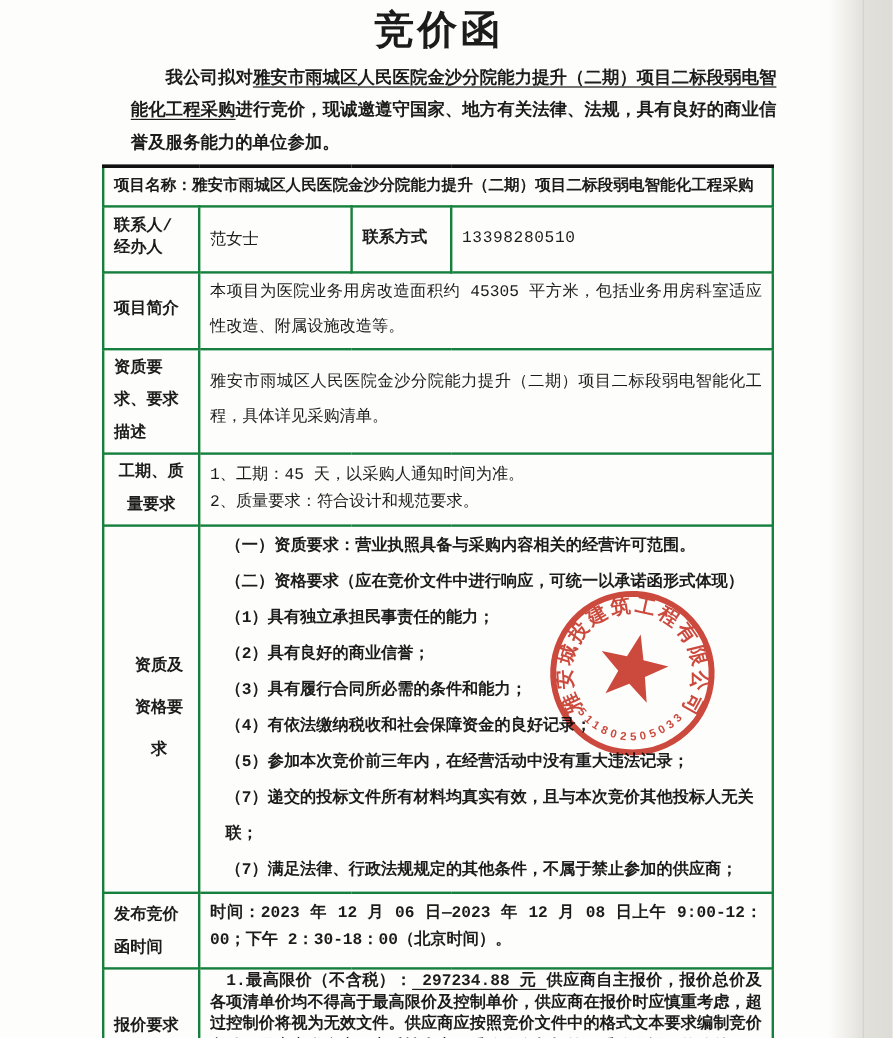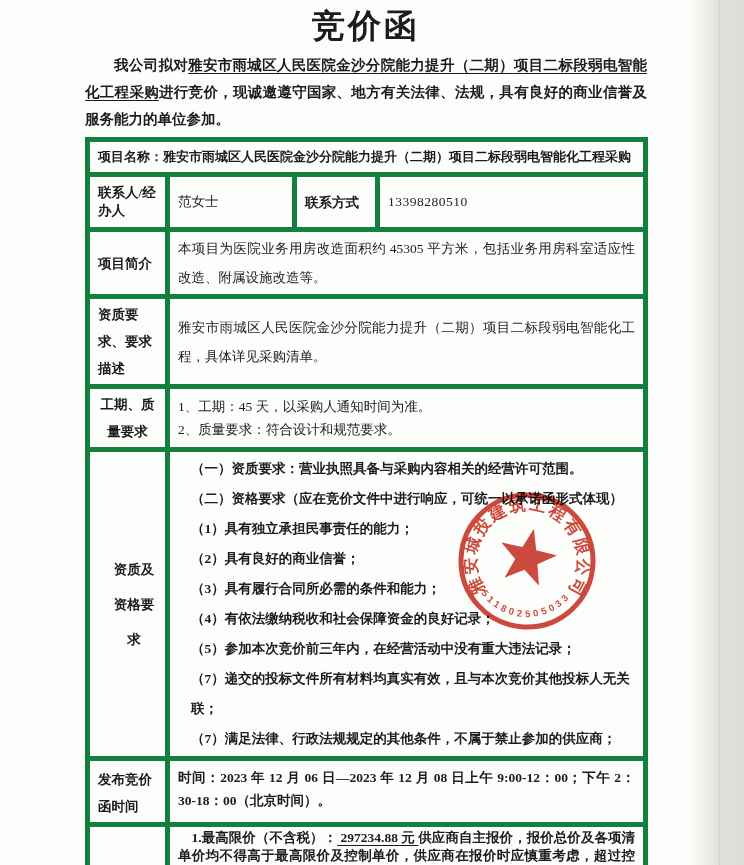--- a/index.html
+++ b/index.html
@@ -29,35 +29,37 @@
     font-size:33px; line-height:40px;
     font-weight:bold; letter-spacing:3px;
   }
 
   .intro {
     margin-top:6px;
     font-size:14.5px; line-height:27px;
     text-align:justify;
     text-indent:2em;
     font-weight:600;
+    margin-left:24px;
   }
   .u { text-decoration:underline; text-underline-offset:3px; }
 
   table.bid {
     margin-top:4px;
     width:558px;
     border-collapse:collapse;
     table-layout:fixed;
   }
   table.bid { border:2px solid #1a1a1a; border-top:3px solid #111; }
   table.bid td {
-    border:5px solid #15803d;
+    border:2px solid #15803d;
     vertical-align:middle;
     font-size:13.5px;
     padding:2px 8px;
+    font-family:Liberation Mono, monospace;
   }
   .lbl { font-weight:bold; line-height:26px; }
   td.label-cell { font-weight:bold; padding-left:8px; padding-right:4px; line-height:27px; }
 
   tr.r1 td { height:33px; font-weight:bold; font-size:13px; white-space:nowrap; overflow:hidden; }
   tr.r2 td { height:32px; }
   tr.r3 td { height:55px; }
   tr.r4 td { height:57px; }
   tr.r5 td { height:61px; }
   tr.r6 td { height:60px; }

